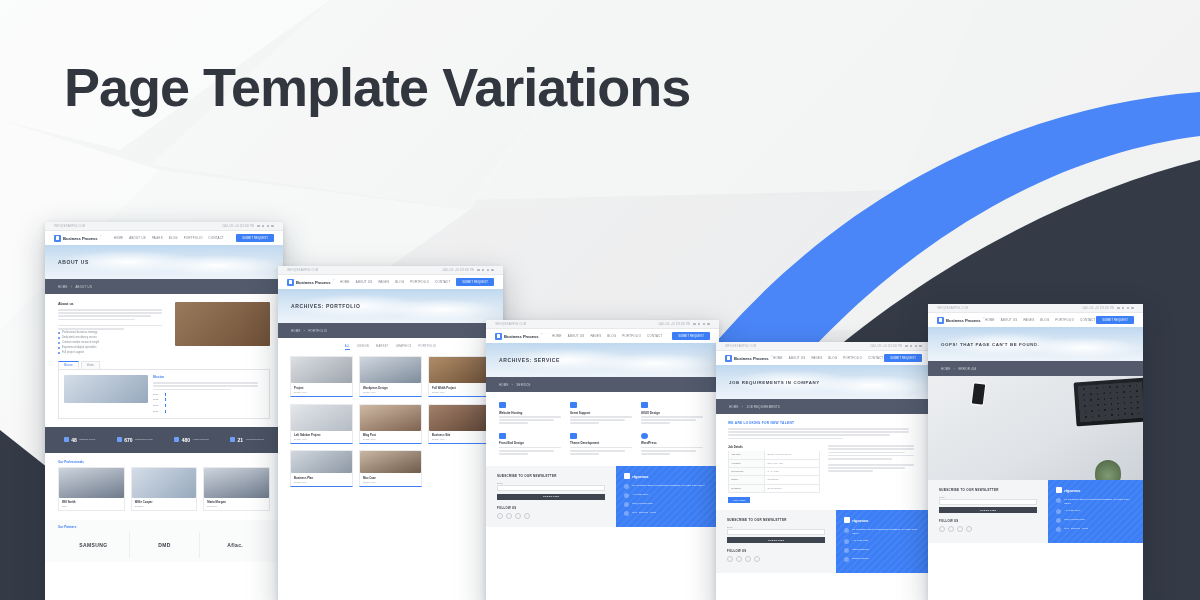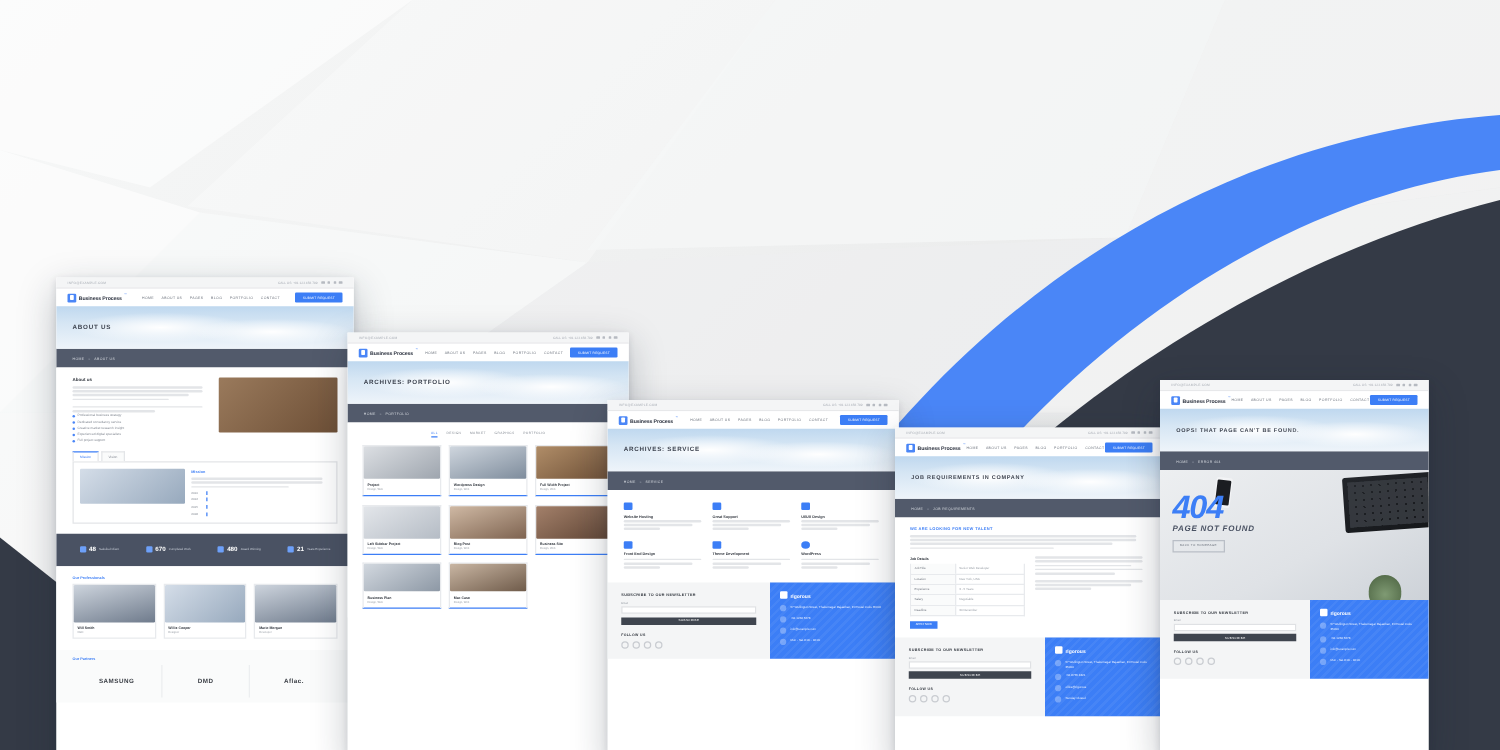--- a/index.html
+++ b/index.html
@@ -173,20 +173,21 @@
     <polygon points="160,170 470,210 300,330 0,330" fill="#fafbfb" opacity=".6"></polygon>
     <polygon points="470,210 900,190 760,330 300,330" fill="#eeeff0" opacity=".55"></polygon>
     <polygon points="900,190 1200,150 1200,330 760,330" fill="#f7f8f8" opacity=".5"></polygon>
     <polygon points="0,330 300,330 140,520 0,470" fill="#ffffff" opacity=".45"></polygon>
     <polygon points="300,330 760,330 640,560 250,600 140,520" fill="#f4f5f5" opacity=".5"></polygon>
     <path d="M0,600 L0,430 L215,600 Z" fill="#343a46"></path>
     <path d="M1200,600 L1200,160 C1000,210 760,360 620,600 Z" fill="#343a46"></path>
     <path d="M1200,92 C960,110 700,260 560,600 L640,600 C790,300 1010,160 1200,136 Z" fill="#4a86f7"></path>
   </svg>
 
+  <h1 class="title">Page Template Variations</h1>
 
   <div class="mock" style="left:45px; top:222px; width:238px; height:400px;">
     <div class="m-topbar">
       <span class="tb-l">INFO@EXAMPLE.COM</span>
       <span class="tb-r">
         <span>CALL US: +01 123 456 789</span>
         <span class="tb-soc">
             <i></i>
             <i></i>
             <i></i>
@@ -732,25 +733,20 @@
     <div class="m-crumb">
       <span>HOME</span>
       <span class="sep">»</span>
       <span>ERROR 404</span>
     </div>
 
     <div class="nf-wrap">
       <div class="nf-kb"></div>
       <div class="nf-ph"></div>
       <div class="nf-plant"></div>
-      <div class="nf-txt">
-        <div class="nf-404">404</div>
-        <div class="nf-sub">PAGE NOT FOUND</div>
-        <div class="nf-btn">BACK TO HOMEPAGE</div>
-      </div>
     </div>
 
     <div class="m-foot">
       <div class="fl">
         <div class="fh">SUBSCRIBE TO OUR NEWSLETTER</div>
         <div class="lab">Email</div>
         <div class="inp"></div>
         <div class="btn">SUBSCRIBE</div>
         <div class="fh2">FOLLOW US</div>
         <div class="socs">

